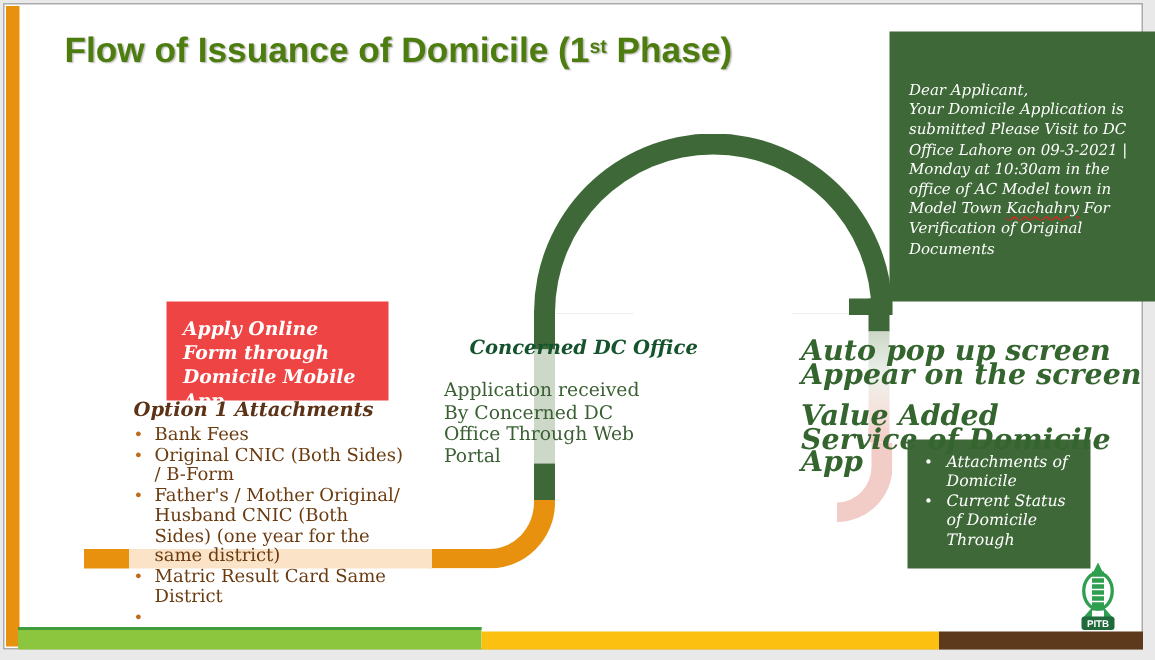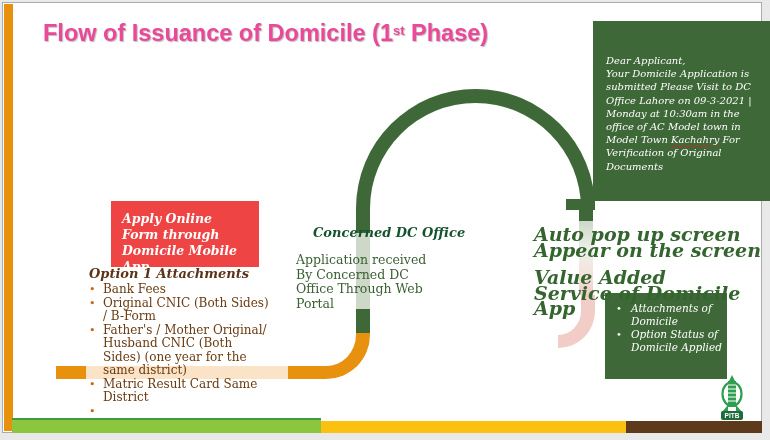--- a/index.html
+++ b/index.html
@@ -1,21 +1,21 @@
 <!DOCTYPE html>
 <html><head>
 <meta charset="utf-8">
 <style>
   * { margin:0; padding:0; box-sizing:border-box; }
   body { width:770px; height:440px; background:#e9e9e9; font-family:"DejaVu Serif","Liberation Serif",serif; overflow:hidden; }
   .slide { position:absolute; left:2px; top:2px; width:760px; height:431px; background:#ffffff; border:1px solid #ababab; }
 
   .edge-bar { position:absolute; left:1px; top:1px; width:9px; height:427px; background:#E8910E; }
 
-  .title { position:absolute; left:40px; top:17px; font-family:"Liberation Sans","DejaVu Sans",sans-serif; font-weight:bold; font-size:23.5px; color:#ec4899; text-shadow:1px 1px 1px rgba(60,60,60,.35); white-space:nowrap; }
+  .title { position:absolute; left:40px; top:17px; font-family:"Liberation Sans","DejaVu Sans",sans-serif; font-weight:bold; font-size:23.5px; color:#4d7c0f; text-shadow:1px 1px 1px rgba(60,60,60,.35); white-space:nowrap; }
   .title sup { font-size:13px; vertical-align:6px; }
 
   
   .arch { position:absolute; left:353px; top:86px; width:239px; height:120px; border:14px solid #3E6837; border-bottom:none; border-radius:120px 120px 0 0; z-index:1; }
   .seg { position:absolute; z-index:1; }
   .leg-dark1 { left:353px; top:204px; width:14px; height:26px; background:#3E6837; }
   .leg-pale  { left:353px; top:230px; width:14px; height:76px; background:#CDD8C8; }
   .leg-dark2 { left:353px; top:306px; width:14px; height:26px; background:#3E6837; }
   .elbow-orange { left:283px; top:330px; width:84px; height:46px; border-right:14px solid #E8910E; border-bottom:13px solid #E8910E; border-bottom-right-radius:44px; }
   .peach-band { left:83px; top:363px; width:202px; height:13px; background:#FAE3C6; }
@@ -122,21 +122,21 @@
       <span class="bline">Value Added Service of Domicile</span>
       <span class="bline">App</span>
     </div>
   <div class="verify-box">
       <div class="v-item">
       <span class="dot">•</span>
       <span>Attachments of Domicile</span>
     </div>
       <div class="v-item">
       <span class="dot">•</span>
-      <span>Option Status of Domicile Applied</span>
+      <span>Current Status of Domicile Through</span>
     </div>
     </div>
 
   <div class="bar bar-green"></div>
   <div class="bar bar-yellow"></div>
   <div class="bar bar-brown"></div>
 
   <svg class="logo" viewBox="0 0 38 46">
     <ellipse cx="19" cy="19" rx="9.5" ry="12" fill="none" stroke="#2E9E4F" stroke-width="2.2"></ellipse>
     <rect x="15" y="6" width="8" height="26" fill="#2E9E4F"></rect>

